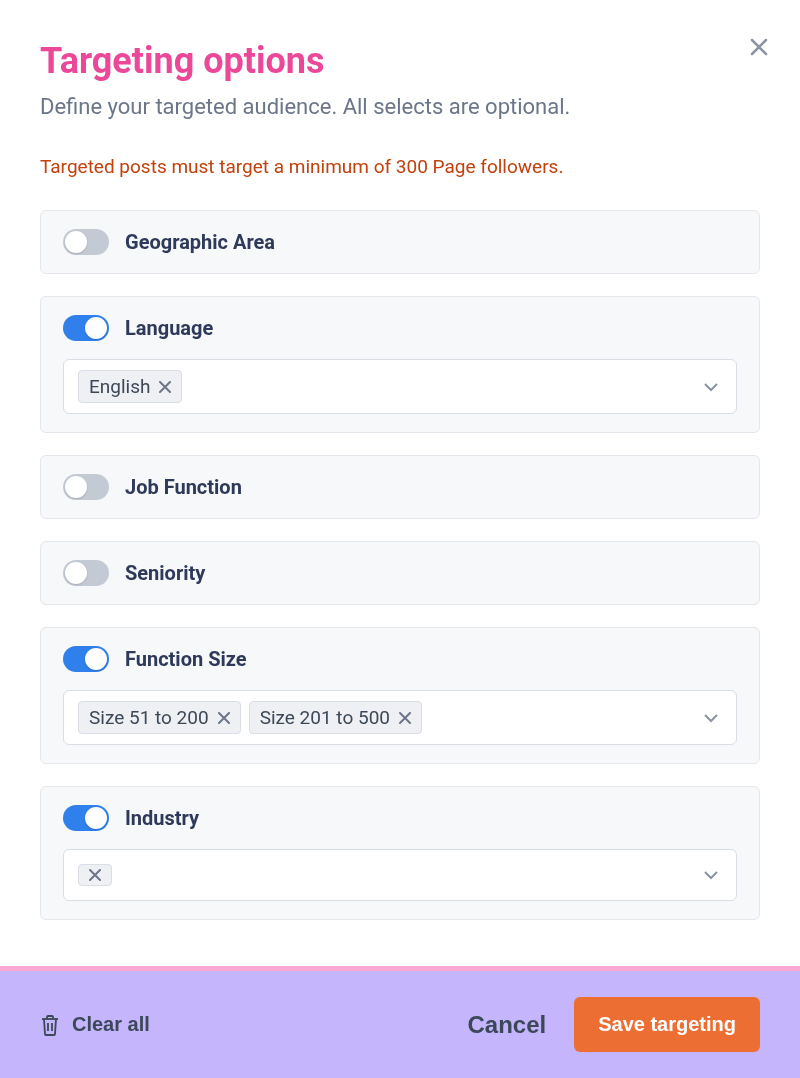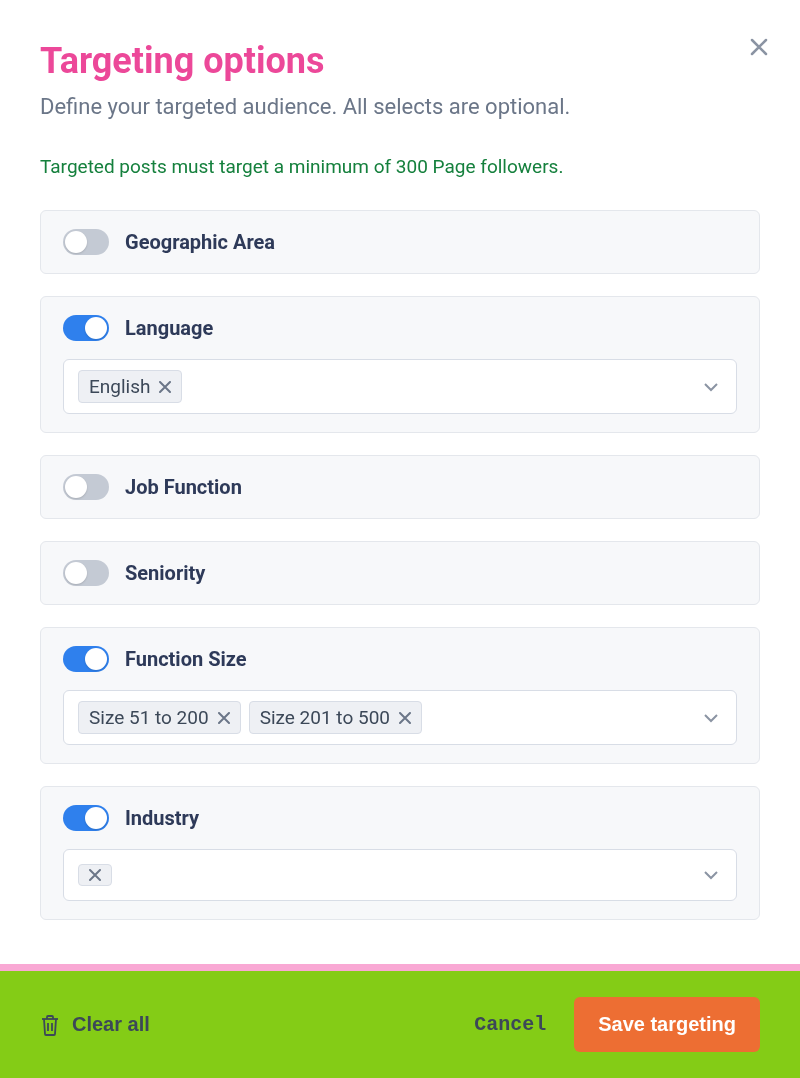--- a/index.html
+++ b/index.html
@@ -32,21 +32,21 @@
       margin-bottom: 12px;
     }
     .modal-subtitle {
       font-size: 22px;
       color: #6b7688;
       margin-bottom: 36px;
       font-weight: 400;
     }
     .info-text {
       font-size: 19px;
-      color: #15803d;
+      color: #c2410c;
       margin-bottom: 32px;
       margin-top: 32px;
     }
     .section {
       background: #f7f8fa;
       border: 1px solid #e4e7ec;
       border-radius: 6px;
       padding: 18px 22px;
       margin-bottom: 22px;
       margin-top: 8px;
@@ -127,26 +127,26 @@
       top: 50%;
       transform: translateY(-50%);
       color: #8b94a3;
       display: flex;
     }
     .footer {
       position: absolute;
       bottom: 0;
       left: 0;
       right: 0;
-      border-top: 7px solid #f9a8d4;
+      border-top: 5px solid #f9a8d4;
       padding: 26px 40px;
       display: flex;
       align-items: center;
       justify-content: space-between;
-      background: #84cc16;
+      background: #c4b5fd;
     }
     .footer-left {
       display: flex;
       align-items: center;
     }
     .clear-all {
       display: flex;
       align-items: center;
       gap: 12px;
       background: none;
@@ -158,24 +158,23 @@
     }
     .footer-right {
       display: flex;
       align-items: center;
       gap: 28px;
     }
     .cancel-btn {
       background: none;
       border: none;
       cursor: pointer;
-      font-size: 20px;
+      font-size: 24px;
       font-weight: 600;
       color: #3c4858;
-      font-family: Liberation Mono, monospace;
     }
     .save-btn {
       background: #ed6e33;
       border: none;
       border-radius: 6px;
       padding: 16px 24px;
       font-size: 20px;
       font-weight: 600;
       color: #fff;
       cursor: pointer;

